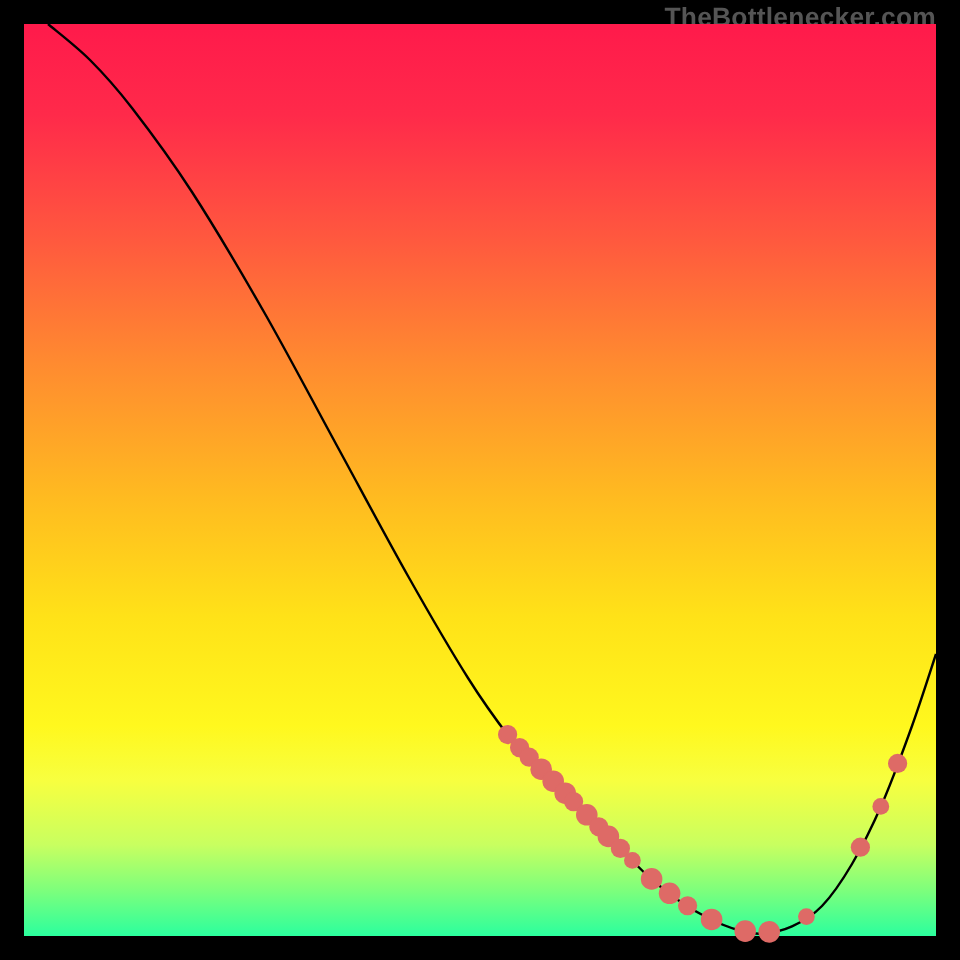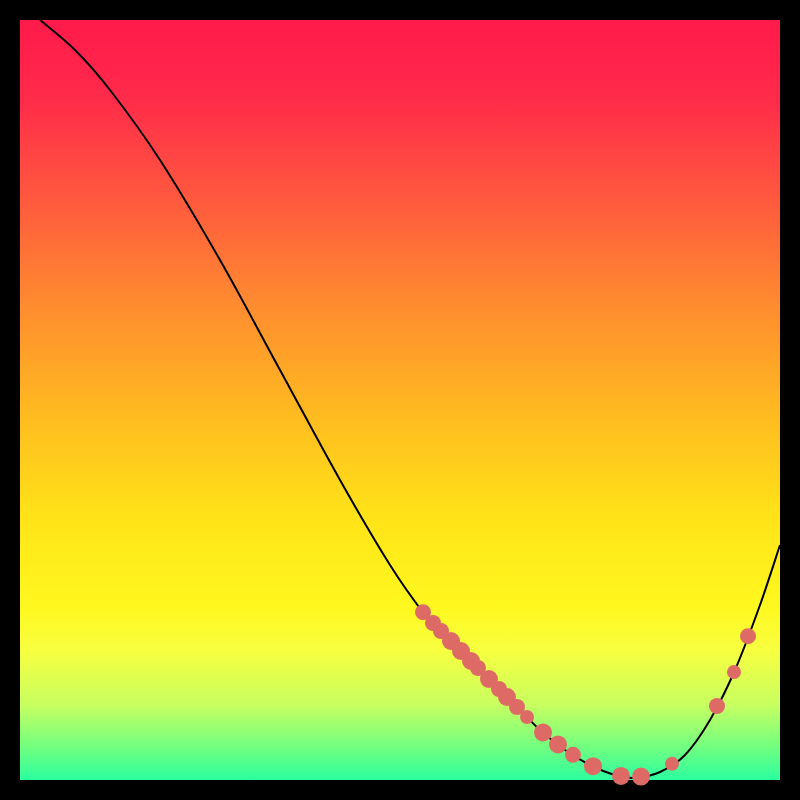--- a/index.html
+++ b/index.html
@@ -58,20 +58,21 @@
   }
   .marker {
     fill: #de6a66;
     stroke: none;
   }
 </style>
 </head>
 <body>
 
 <div class="chart-wrap">
+  <div class="watermark">TheBottlenecker.com</div>
   <div class="plot-area">
     <svg class="curve" viewBox="0 0 760 760">
       <path class="curve-path" d="M 20 0 C 25.833333333333332 5, 43.333333333333336 18.333333333333336, 55 30 C 66.66666666666667 41.666666666666664, 75.83333333333333 51.66666666666667, 90 70 C 104.16666666666667 88.33333333333333, 121.66666666666667 111.66666666666667, 140 140 C 158.33333333333334 168.33333333333334, 180 205, 200 240 C 220 275, 240 313.3333333333333, 260 350 C 280 386.6666666666667, 301.6666666666667 427.5, 320 460 C 338.3333333333333 492.5, 355.8333333333333 522.5, 370 545 C 384.1666666666667 567.5, 396.6666666666667 584.1666666666666, 405 595 C 413.3333333333333 605.8333333333334, 415 605, 420 610 C 425 615, 429.1666666666667 619.1666666666666, 435 625 C 440.8333333333333 630.8333333333334, 447.5 637.5, 455 645 C 462.5 652.5, 472.5 662.5, 480 670 C 487.5 677.5, 493.3333333333333 683.3333333333334, 500 690 C 506.6666666666667 696.6666666666666, 512.5 703.3333333333334, 520 710 C 527.5 716.6666666666666, 536.6666666666666 724.1666666666666, 545 730 C 553.3333333333334 735.8333333333334, 561.6666666666666 740.8333333333334, 570 745 C 578.3333333333334 749.1666666666666, 587.5 752.8333333333334, 595 755 C 602.5 757.1666666666666, 607.5 758.5, 615 758 C 622.5 757.5, 631.6666666666666 755.8333333333334, 640 752 C 648.3333333333334 748.1666666666666, 656.6666666666666 743.6666666666666, 665 735 C 673.3333333333334 726.3333333333334, 681.6666666666666 714.1666666666666, 690 700 C 698.3333333333334 685.8333333333334, 706.6666666666666 669.1666666666666, 715 650 C 723.3333333333334 630.8333333333334, 732.5 605.8333333333334, 740 585 C 747.5 564.1666666666666, 756.6666666666666 535, 760 525"></path>
       <g>
           <circle cx="403" cy="592.1428571428571" r="8" class="marker"></circle>
           <circle cx="413" cy="603" r="8" class="marker"></circle>
           <circle cx="421" cy="611" r="8" class="marker"></circle>
           <circle cx="431" cy="621" r="9" class="marker"></circle>
           <circle cx="441" cy="631" r="9" class="marker"></circle>
           <circle cx="451" cy="641" r="9" class="marker"></circle>

